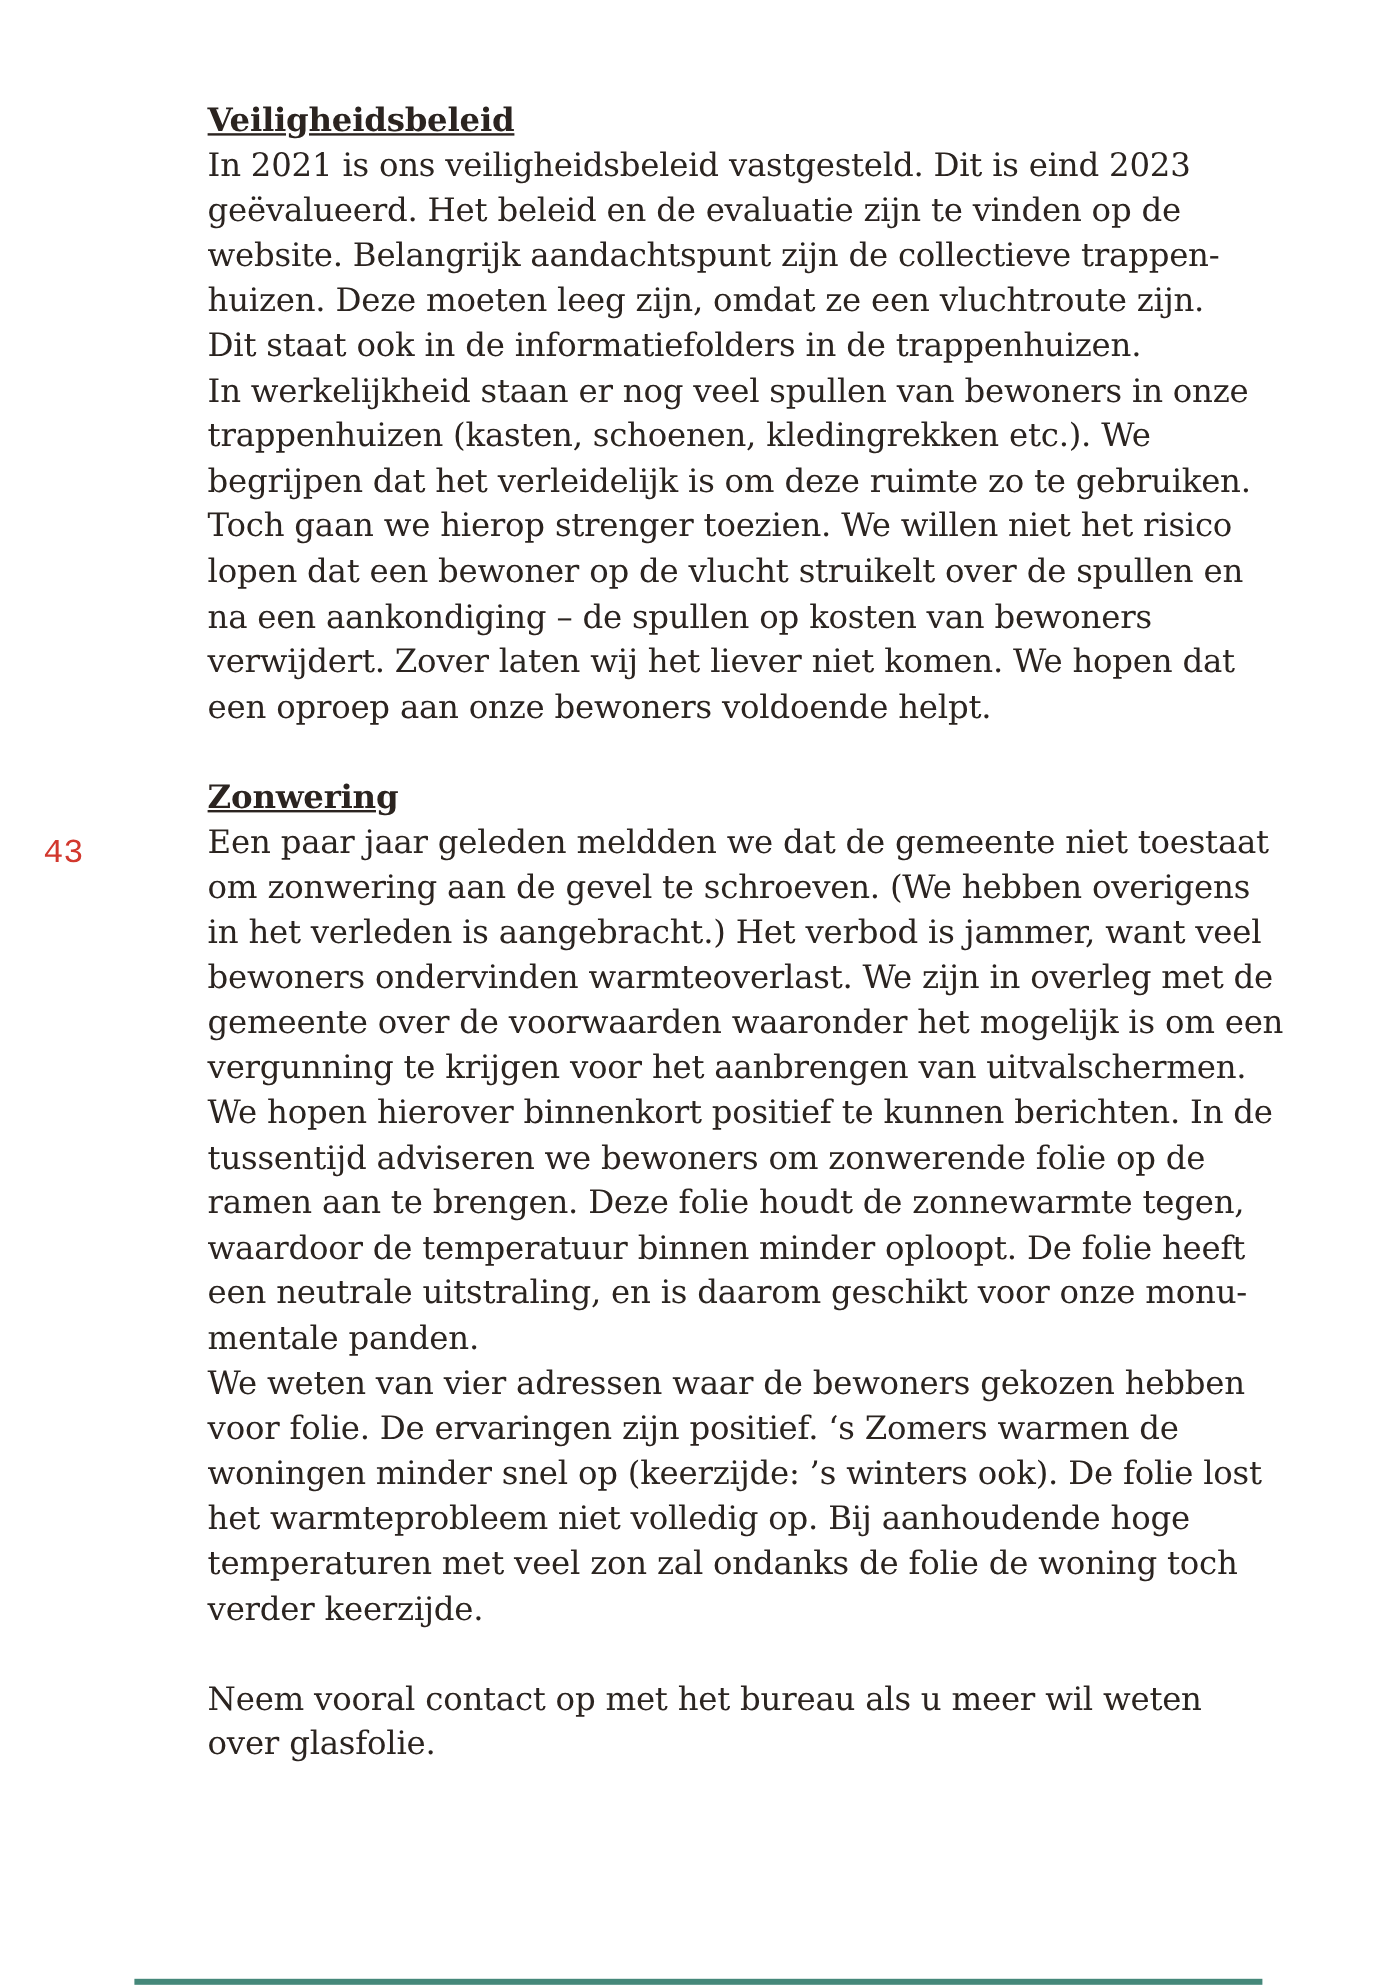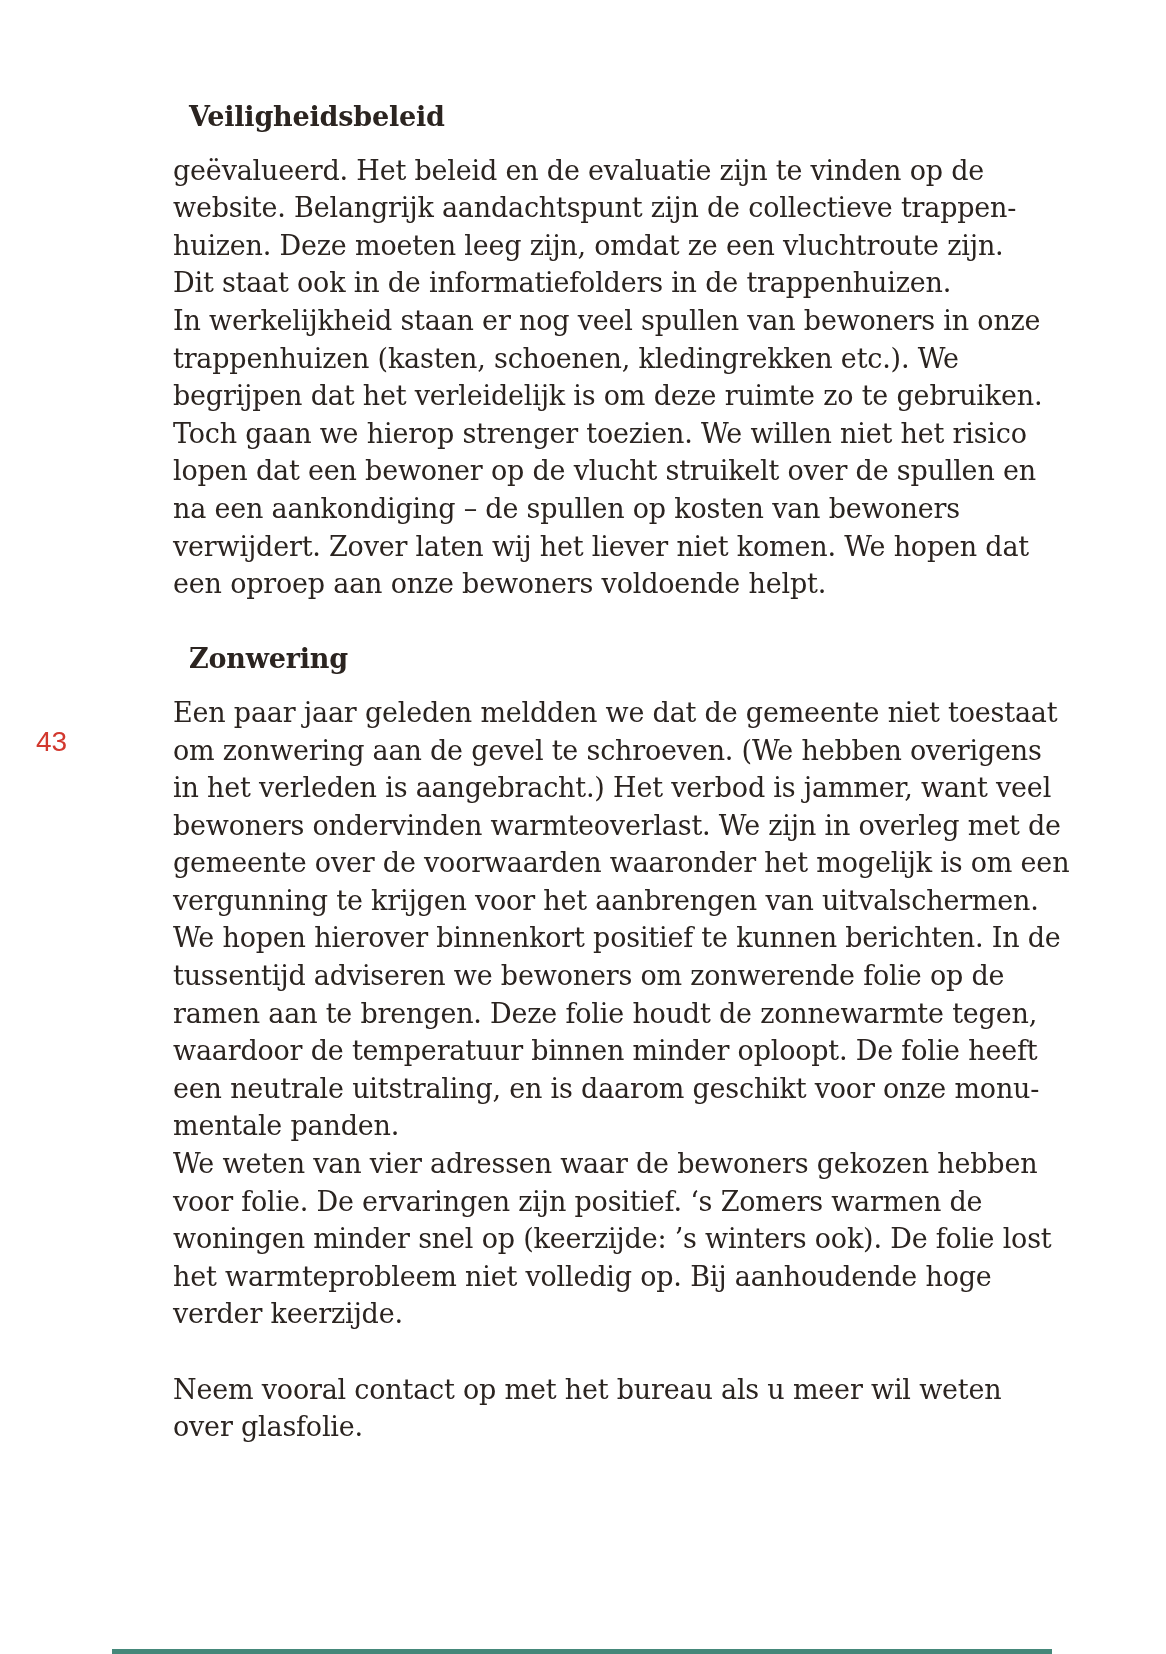--- a/index.html
+++ b/index.html
@@ -10,43 +10,44 @@
     width: 1166px;
     height: 1654px;
     background: #ffffff;
     position: relative;
     overflow: hidden;
     font-family: "DejaVu Serif", serif;
   }
   .pagenum {
     position: absolute;
     left: 36px;
-    top: 728px;
-    font-family: Liberation Sans, sans-serif;
+    top: 698px;
+    font-family: Liberation Mono, monospace;
     font-size: 28px;
     line-height: 1;
     color: #d2382e;
   }
   .content {
     position: absolute;
     left: 173px;
     top: 82px;
     width: 860px;
     color: #2b2420;
     font-size: 27px;
     line-height: 37.6px;
     letter-spacing: -0.2px;
     white-space: nowrap;
   }
   .content h2 {
-    margin: 16px;
+    margin: 0;
     font-size: 27px;
     line-height: 37.6px;
     font-weight: bold;
     color: #2b2420;
+    text-decoration: underline;
   }
   .section-zonwering {
     margin-top: 37.6px;
   }
   .closing {
     margin-top: 37.6px;
   }
   .line {
     height: 37.6px;
   }
@@ -61,20 +62,21 @@
 </style>
 </head>
 <body>
 
 <div class="pagenum">43</div>
 
 <div class="content">
 
   <section>
     <h2>Veiligheidsbeleid</h2>
+    <div class="line">In 2021 is ons veiligheidsbeleid vastgesteld. Dit is eind 2023</div>
     <div class="line">geëvalueerd. Het beleid en de evaluatie zijn te vinden op de</div>
     <div class="line">website. Belangrijk aandachtspunt zijn de collectieve trappen-</div>
     <div class="line">huizen. Deze moeten leeg zijn, omdat ze een vluchtroute zijn.</div>
     <div class="line">Dit staat ook in de informatiefolders in de trappenhuizen.</div>
     <div class="line">In werkelijkheid staan er nog veel spullen van bewoners in onze</div>
     <div class="line">trappenhuizen (kasten, schoenen, kledingrekken etc.). We</div>
     <div class="line">begrijpen dat het verleidelijk is om deze ruimte zo te gebruiken.</div>
     <div class="line">Toch gaan we hierop strenger toezien. We willen niet het risico</div>
     <div class="line">lopen dat een bewoner op de vlucht struikelt over de spullen en</div>
     <div class="line">na een aankondiging – de spullen op kosten van bewoners</div>
@@ -93,20 +95,21 @@
     <div class="line">We hopen hierover binnenkort positief te kunnen berichten. In de</div>
     <div class="line">tussentijd adviseren we bewoners om zonwerende folie op de</div>
     <div class="line">ramen aan te brengen. Deze folie houdt de zonnewarmte tegen,</div>
     <div class="line">waardoor de temperatuur binnen minder oploopt. De folie heeft</div>
     <div class="line">een neutrale uitstraling, en is daarom geschikt voor onze monu-</div>
     <div class="line">mentale panden.</div>
     <div class="line">We weten van vier adressen waar de bewoners gekozen hebben</div>
     <div class="line">voor folie. De ervaringen zijn positief. ‘s Zomers warmen de</div>
     <div class="line">woningen minder snel op (keerzijde: ’s winters ook). De folie lost</div>
     <div class="line">het warmteprobleem niet volledig op. Bij aanhoudende hoge</div>
+    <div class="line">temperaturen met veel zon zal ondanks de folie de woning toch</div>
     <div class="line">verder keerzijde.</div>
   </section>
 
   <div class="closing">
     <div class="line">Neem vooral contact op met het bureau als u meer wil weten</div>
     <div class="line">over glasfolie.</div>
   </div>
 
 </div>
 

